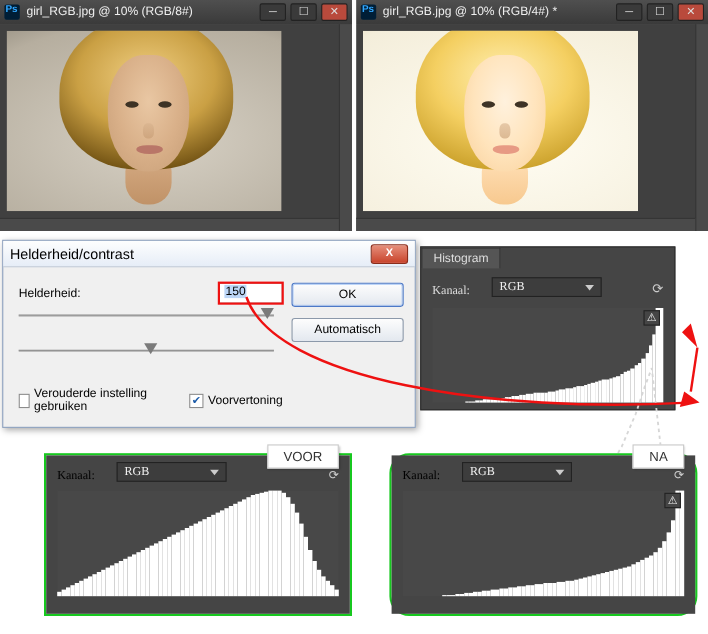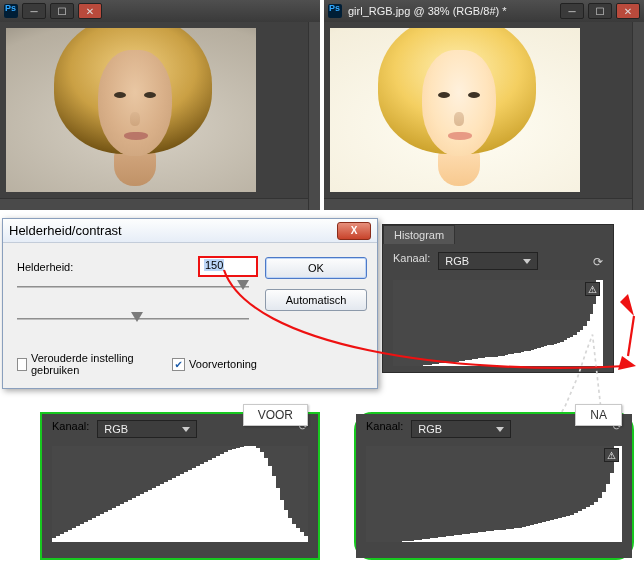--- a/index.html
+++ b/index.html
@@ -75,21 +75,21 @@
               align-items:center; justify-content:center; font-size:10px; color:#1a5aa8; }
   .dlg-right{ width:102px; display:flex; flex-direction:column; gap:10px; }
   .btn      { height:22px; border:1px solid #8c99aa; background:linear-gradient(#fdfdfd,#e3e8ef);
               border-radius:3px; display:flex; align-items:center; justify-content:center; }
   .btn.primary { border:1px solid #4d79c7; box-shadow:inset 0 0 0 1px #bcd4f7; }
 
   
   .panel    { position:absolute; background:#454545; color:#ddd; border:1px solid #2c2c2c; }
   .panel-tab{ display:inline-block; background:#555; padding:3px 10px; font-size:11px; border:1px solid #333; border-bottom:none; }
   .panel-in { padding:8px 10px 6px 10px; }
-  .kline    { display:flex; align-items:flex-start; gap:8px; }
+  .kline    { display:flex; align-items:flex-end; gap:20px;font-family:Liberation Serif, serif; }
   .ksel     { width:100px; height:18px; background:#3d3d3d; border:1px solid #222; display:flex;
               align-items:center; justify-content:space-between; padding:0 6px; color:#eee; }
   .arr-dn   { width:0; height:0; border-left:4px solid transparent; border-right:4px solid transparent;
               border-top:5px solid #ccc; }
   .refresh  { position:absolute; top:30px; right:6px; width:18px; height:14px; color:#ccc; font-size:12px;
               display:flex; align-items:center; justify-content:center; }
   .histo    { position:relative; height:86px; margin-top:10px; background:#484848; }
   .bars     { position:absolute; inset:0; display:flex; align-items:flex-end; }
   .bars span{ flex:1 1 auto; background:#fff; }
   .warn     { position:absolute; right:3px; top:2px; height:14px; padding:0 2px;
@@ -110,20 +110,21 @@
   
   .red-arrow { position:absolute; pointer-events:none; }
 
 </style>
 </head>
 <body>
 
 <div class="ps-frame" style="position:absolute; top:0; left:0; width:320px;">
   <div class="titlebar">
     <span class="ps-icon"></span>
+    <span class="title">girl_RGB.jpg @ 10% (RGB/8#)</span>
     <div class="winctl">
       <div class="winbtn">─</div>
       <div class="winbtn">☐</div>
       <div class="winbtn close">✕</div>
     </div>
   </div>
   <div class="canvas-area">
     <div class="portrait">
       <div class="bg"></div>
         <div class="neck"></div>
@@ -135,21 +136,21 @@
         <div class="mouth"></div>
     </div>
     <div class="scroll-v"></div>
     <div class="scroll-h"></div>
   </div>
 </div>
 
 <div class="ps-frame" style="position:absolute; top:0; left:324px; width:320px;">
   <div class="titlebar">
     <span class="ps-icon"></span>
-    <span class="title">girl_RGB.jpg @ 38% (RGB/8#) *</span>
+    <span class="title">girl_RGB.jpg @ 10% (RGB/4#) *</span>
     <div class="winctl">
       <div class="winbtn">─</div>
       <div class="winbtn">☐</div>
       <div class="winbtn close">✕</div>
     </div>
   </div>
   <div class="canvas-area">
     <div class="portrait">
       <div class="bg bright"></div>
         <div class="neck bright"></div>

